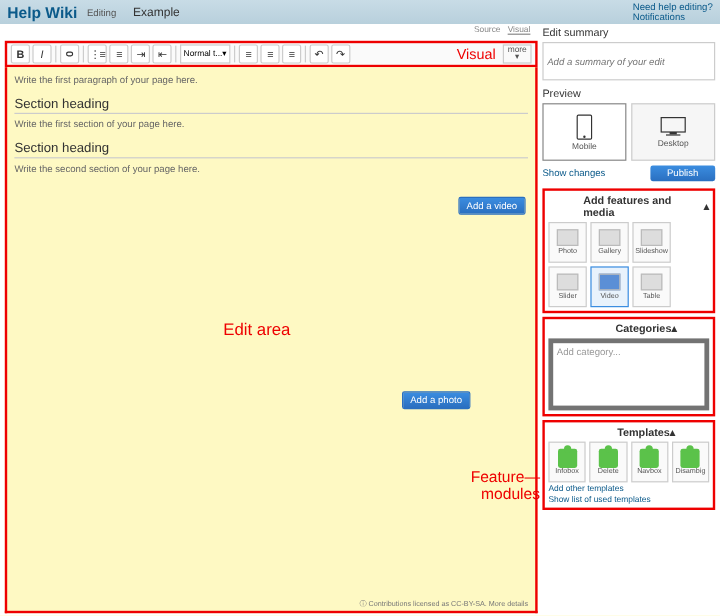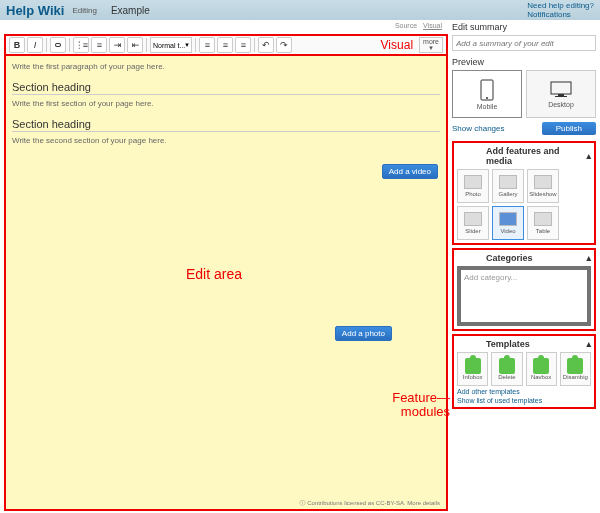--- a/index.html
+++ b/index.html
@@ -23,30 +23,30 @@
 .edit-area{border:2px solid #e00;border-top:none;height:455px;padding:6px 6px;position:relative;background:#fef9c3;}
 .para{font-size:8px;color:#666;margin-bottom:10px;}
 .sect-h{font-size:11px;color:#333;border-bottom:1px solid #ccc;margin-bottom:4px;padding-bottom:1px;}
 .blue-btn{position:absolute;background:linear-gradient(#3b8de0,#2a6fc0);color:#fff;font-size:8px;padding:2px 6px;border-radius:2px;border:1px solid #2a6fc0;cursor:pointer;}
 .add-video-btn{right:8px;top:108px;}
 .add-photo-btn{right:54px;top:270px;}
 .edit-area-label{position:absolute;left:180px;top:210px;color:#e00;font-size:14px;}
 .feat-label{position:absolute;right:-4px;top:335px;color:#e00;font-size:13px;text-align:right;line-height:14px;}
 .side-sec{margin-bottom:6px;}
 .side-title{font-size:9px;color:#333;margin-bottom:3px;}
-.side-input{width:100%;border:1px solid #ccc;font-size:8px;font-style:italic;color:#888;padding:2px 3px;height:16px;}
+.side-input{width:100%;border:1px solid #ccc;font-size:8px;font-style:italic;color:#888;padding:2px 3px;height:32px;}
 .preview-row{display:flex;gap:4px;}
 .prev-card{flex:1;border:1px solid #ccc;height:48px;display:flex;flex-direction:column;align-items:center;justify-content:center;font-size:7px;color:#555;background:#f6f6f6;}
 .prev-card.sel{border-color:#888;background:#fff;}
 .prev-card svg{margin-bottom:2px;}
 .pub-row{display:flex;justify-content:space-between;align-items:center;margin-top:4px;font-size:8px;}
 .show-changes{color:#0b5a8a;cursor:pointer;}
 .publish-btn{background:linear-gradient(#3b8de0,#2a6fc0);color:#fff;border:none;padding:2px 14px;border-radius:2px;font-size:8px;cursor:pointer;}
 .red-box{border:2px solid #e00;padding:3px 3px;margin-bottom:3px;}
-.panel-head{display:flex;justify-content:space-between;align-items:center;font-size:9px;font-weight:bold;color:#333;margin-bottom:3px;margin-left:29px;}
+.panel-head{display:flex;justify-content:center;align-items:center;font-size:9px;font-weight:bold;color:#333;margin-bottom:3px;margin-left:29px;}
 .feat-grid{display:flex;flex-wrap:wrap;gap:3px;}
 .feat-item{width:32px;height:34px;border:1px solid #ccc;display:flex;flex-direction:column;align-items:center;justify-content:center;font-size:6px;color:#555;background:#fafafa;cursor:pointer;}
 .feat-item.sel{border-color:#3b8de0;background:#e8f2fc;}
 .feat-item .ic{width:18px;height:14px;background:#ddd;margin-bottom:2px;border:1px solid #bbb;}
 .cat-box{border:4px solid #737373;min-height:60px;padding:3px;font-size:8px;color:#999;}
 .tmpl-grid{display:flex;gap:3px;}
 .tmpl-item{flex:1;border:1px solid #ccc;height:34px;display:flex;flex-direction:column;align-items:center;justify-content:center;font-size:6px;color:#555;background:#fafafa;cursor:pointer;}
 .puzzle{width:16px;height:16px;background:#5bc24a;border-radius:2px;position:relative;}
 .puzzle:before{content:"";position:absolute;width:6px;height:6px;background:#5bc24a;border-radius:50%;top:-3px;left:5px;}
 .link-txt{color:#0b5a8a;font-size:7px;margin-top:2px;cursor:pointer;}

